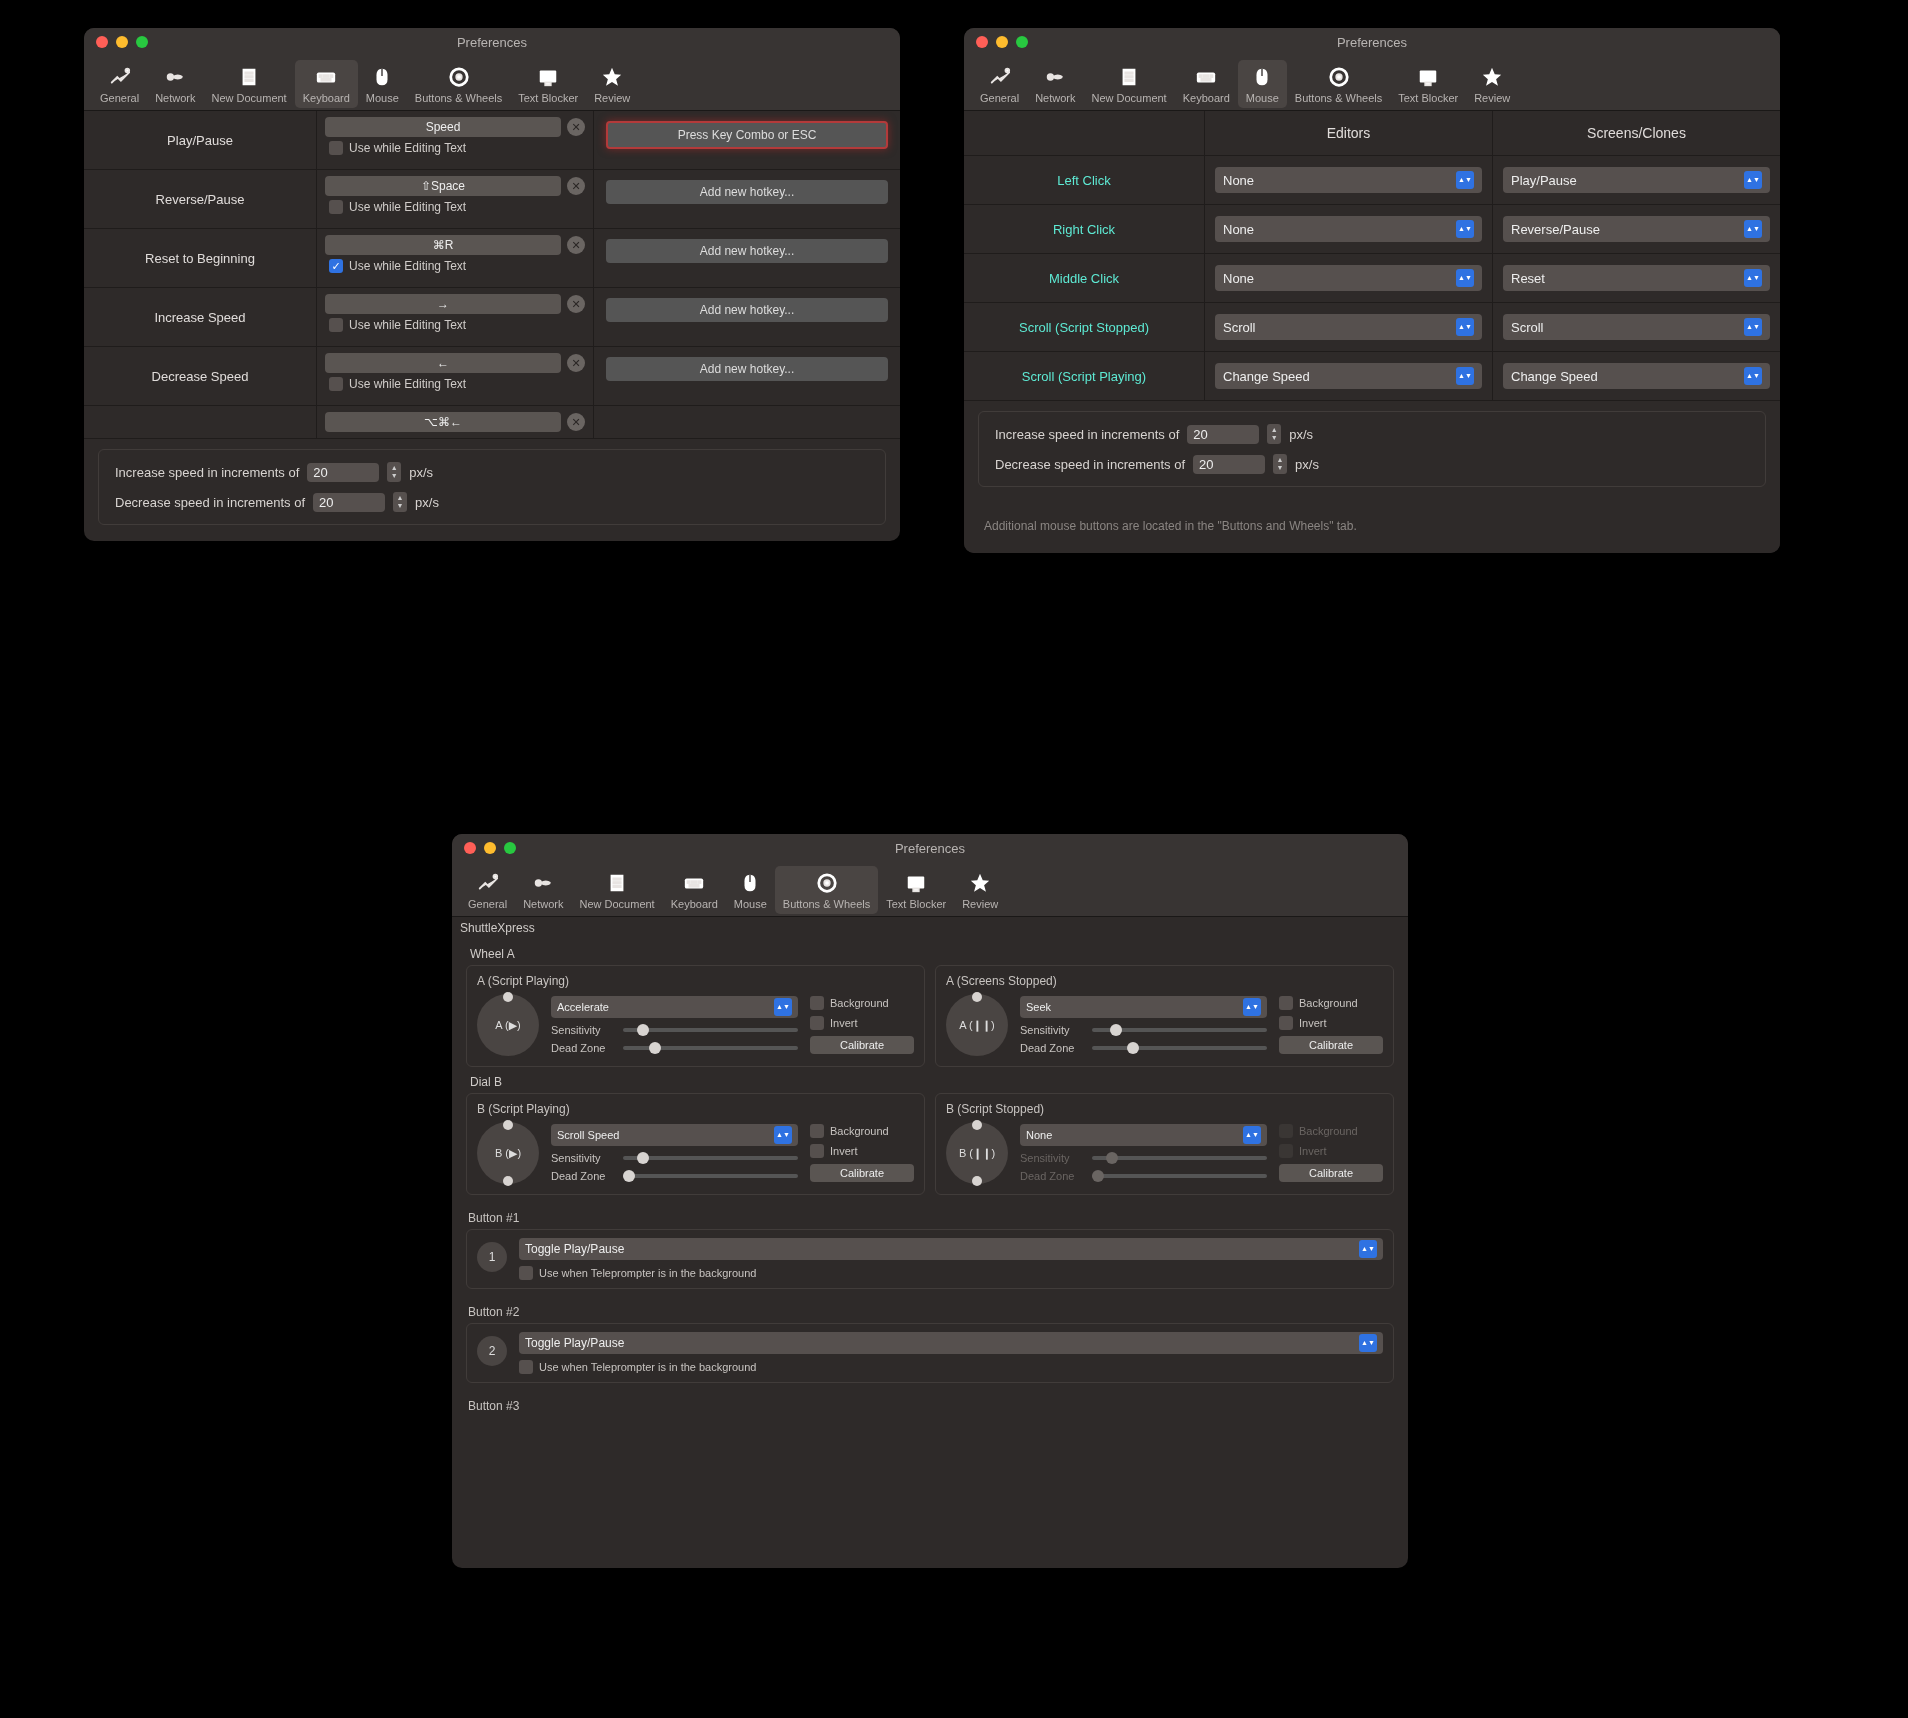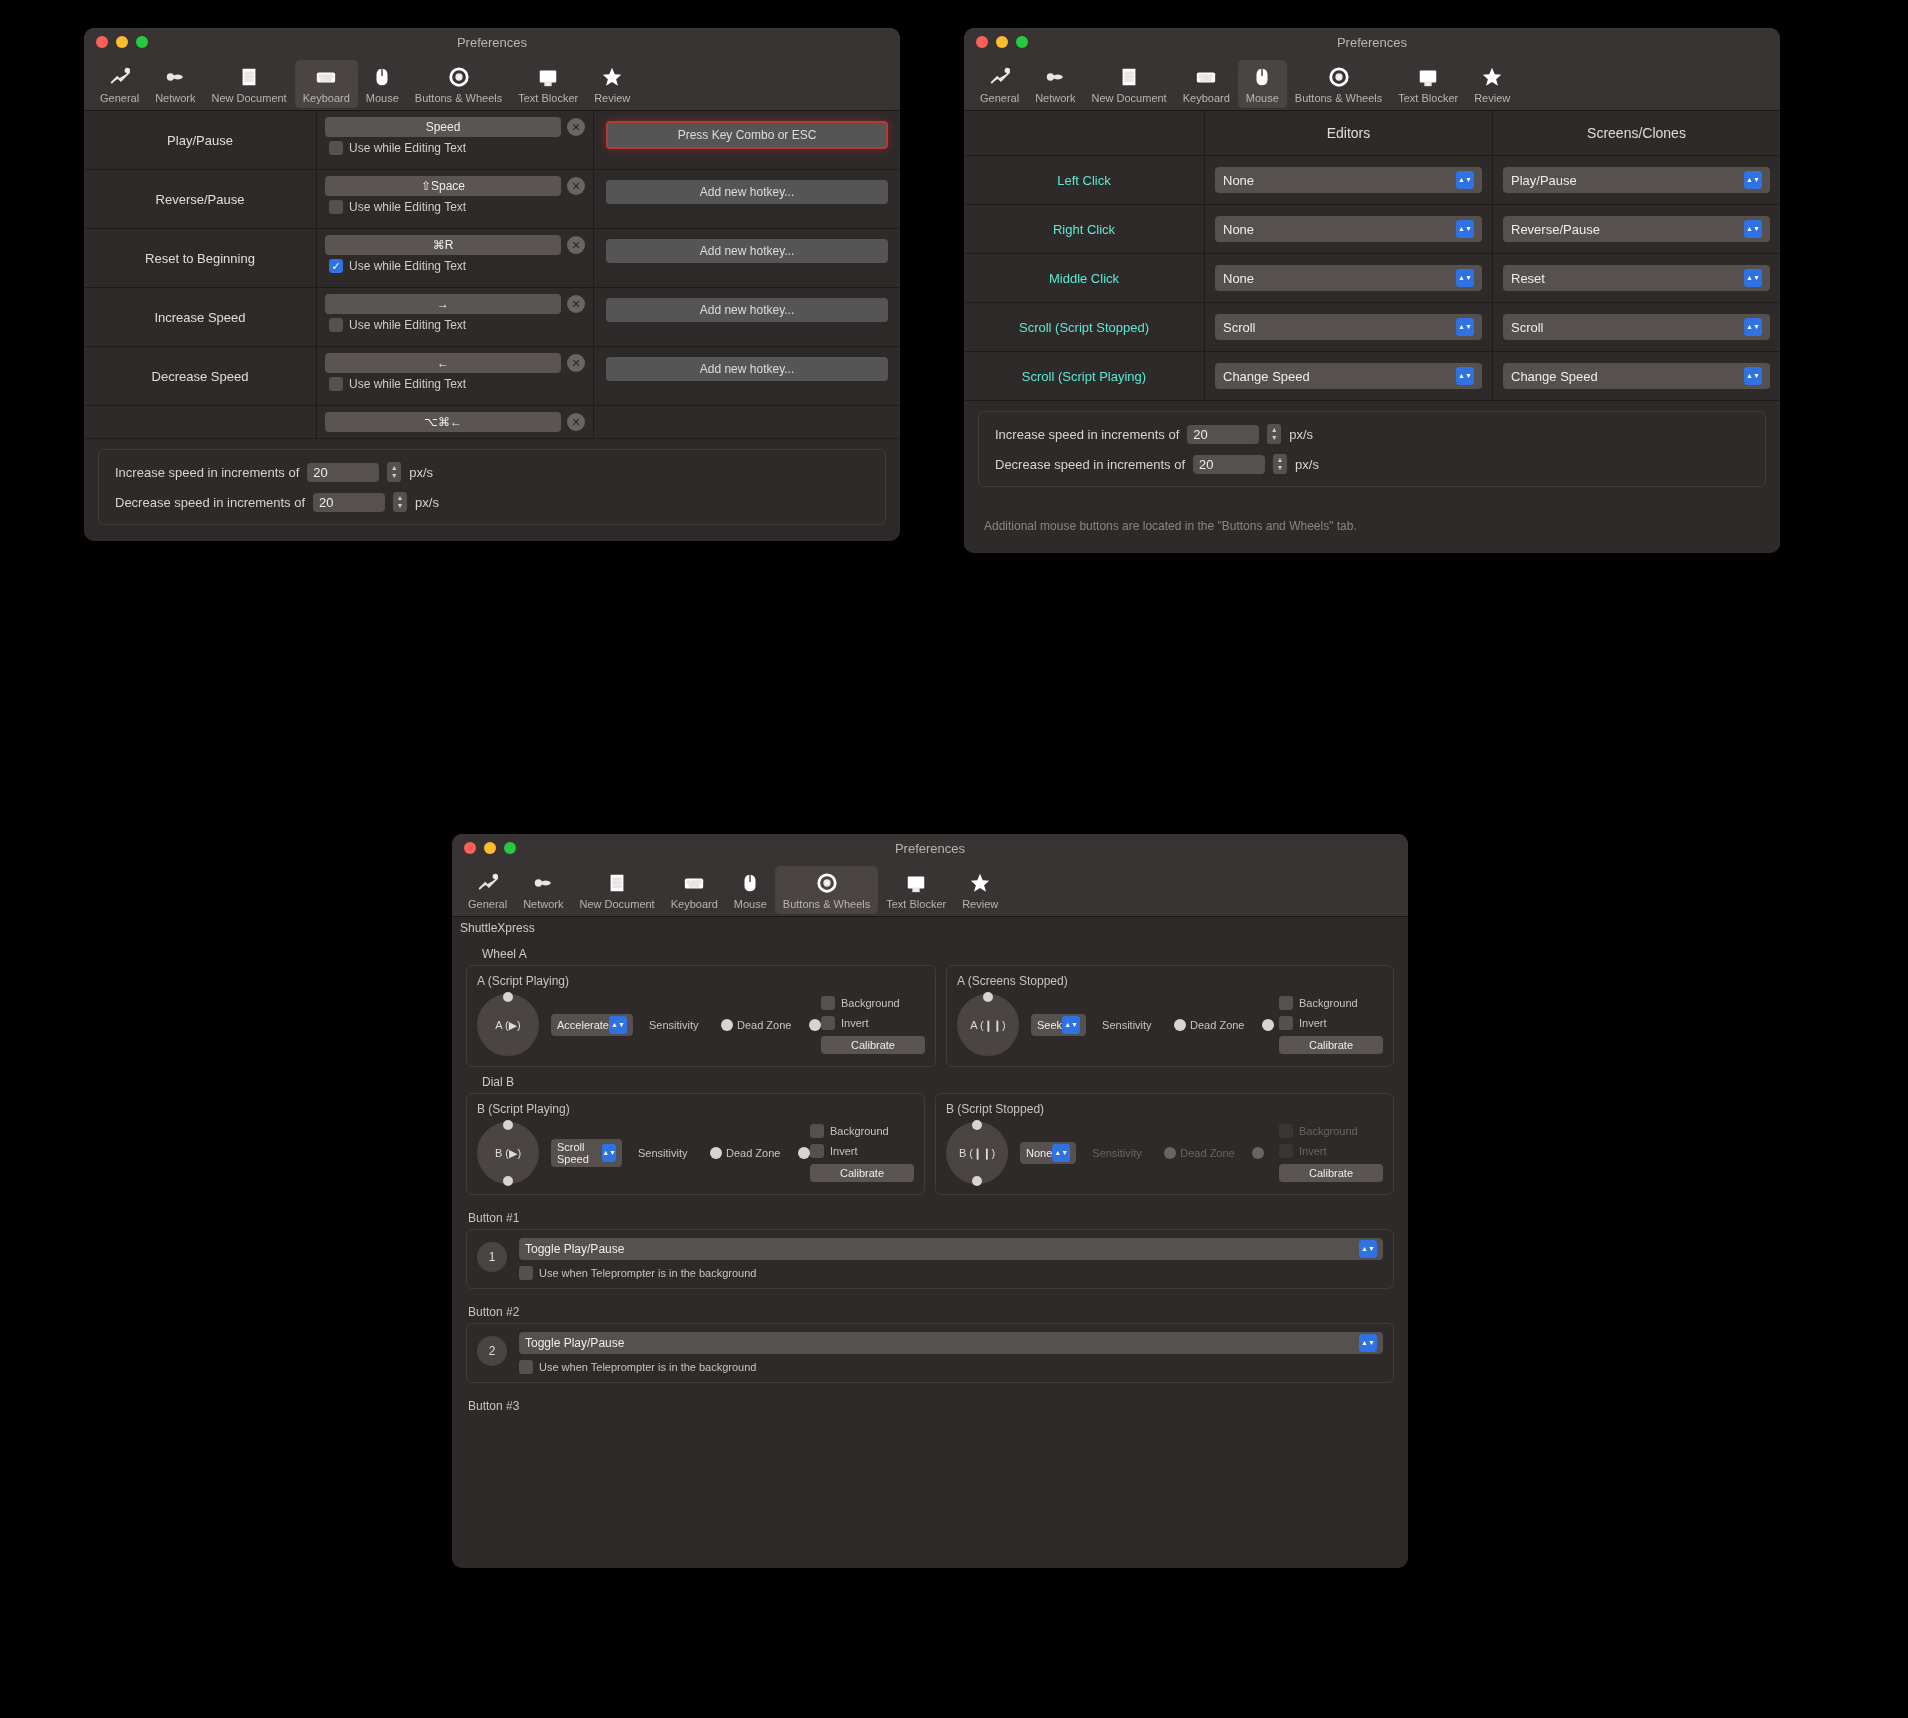--- a/index.html
+++ b/index.html
@@ -283,21 +283,20 @@
     font-size: 12px;
     color: #8a8582;
   }
   
   .bw-content { padding: 0 14px 14px 14px; }
   .bw-device { font-size: 12px; color: #d0ccc9; padding: 4px 2px; margin-left:-8px;}
   .bw-section-title {
     font-size: 12px;
     color: #d0ccc9;
     padding: 8px 0 4px 4px;
-    margin-left: 12px;
   }
   .bw-dual {
     display: flex;
     gap: 10px;
   }
   .bw-card {
     flex: 1;
     border: 1px solid #413c3a;
     border-radius: 6px;
     padding: 8px 10px 10px 10px;
@@ -328,22 +327,22 @@
     position: absolute;
     width: 10px; height: 10px;
     border-radius: 50%;
     background: #d8d4d1;
   }
   .bw-dial .dot-top { top: -2px; left: 50%; transform: translateX(-50%); }
   .bw-dial .dot-bottom { bottom: -2px; left: 50%; transform: translateX(-50%); }
   .bw-controls {
     flex: 1;
     display: flex;
-    flex-direction: row;
-    gap: 16px;
+    flex-direction: column;
+    gap: 6px;
   }
   .bw-ctrl-row {
     display: flex;
     align-items: center;
     gap: 8px;
     font-size: 11px;
     color: #c8c4c1;
   }
   .bw-ctrl-row .lbl { width: 64px; }
   .slider {

